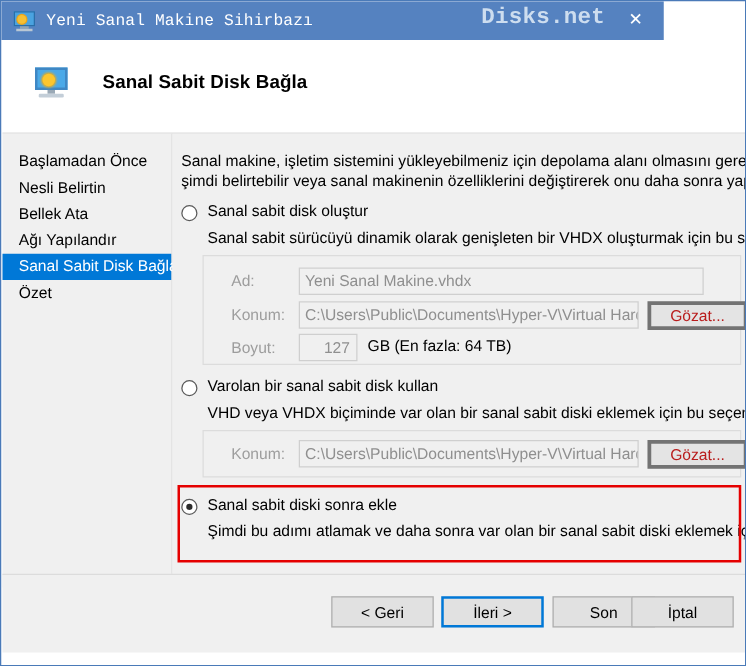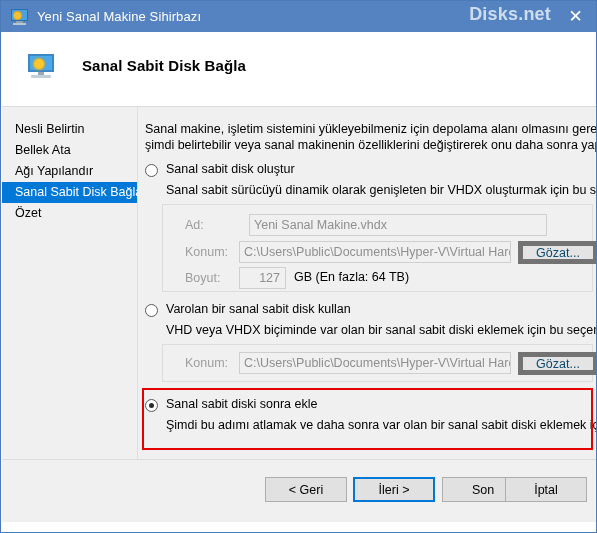--- a/index.html
+++ b/index.html
@@ -18,25 +18,26 @@
     box-sizing: border-box;
     border: 1px solid #4a7ab8;
     background: #ffffff;
     overflow: hidden;
   }
 
   
   #titlebar {
     position: absolute;
     left: 0; top: 0;
-    width: 597px;
+    width: 530px;
     height: 31px;
     background: #5582c0;
     display: flex;
     align-items: center;
+    font-family: Liberation Mono, monospace;
   }
   #title-icon {
     width: 17px;
     height: 16px;
     margin-left: 10px;
     margin-right: 9px;
     position: relative;
     flex: none;
   }
   .mon-body {
@@ -265,22 +266,22 @@
     position: absolute;
     font-size: 12.5px;
     color: #000000;
     white-space: nowrap;
   }
   .browse-btn {
     position: absolute;
     box-sizing: border-box;
     width: 80px; height: 23px;
     background: #e4e4e4;
-    border: 5px solid #737373;
-    color: #0c4a6e;
+    border: 3px solid #737373;
+    color: #b91c1c;
     font-size: 12.5px;
     display: flex;
     align-items: center;
     justify-content: center;
     cursor: default;
   }
 
   #redbox {
     position: absolute;
     left: 4px; top: 281px;
@@ -344,20 +345,21 @@
       <div class="hmon-body">
           <div class="hmon-sun"></div>
         </div>
       <div class="hmon-stand"></div>
       <div class="hmon-base"></div>
     </div>
     <div id="header-title">Sanal Sabit Disk Bağla</div>
   </div>
 
   <div id="sidebar">
+    <div class="nav-item">Başlamadan Önce</div>
     <div class="nav-item">Nesli Belirtin</div>
     <div class="nav-item">Bellek Ata</div>
     <div class="nav-item">Ağı Yapılandır</div>
     <div class="nav-item selected">Sanal Sabit Disk Bağla</div>
     <div class="nav-item">Özet</div>
   </div>
 
   <div id="content">
 
     <div id="intro">
@@ -366,21 +368,21 @@
     </div>
 
     <div class="radio-row" style="left:7px; top:55px;">
       <span class="radio"></span>
       <span class="radio-label">Sanal sabit disk oluştur</span>
     </div>
     <div class="radio-desc" style="left:28px; top:76px;">Sanal sabit sürücüyü dinamik olarak genişleten bir VHDX oluşturmak için bu seçeneği kullanı</div>
 
     <div class="groupbox" style="left:24px; top:97px; width:431px; height:88px;">
       <div class="field-label" style="left:22px; top:13px;">Ad:</div>
-      <div class="textbox" style="left:86px; top:9px; width:298px;">Yeni Sanal Makine.vhdx</div>
+      <div class="textbox" style="left:76px; top:9px; width:324px;">Yeni Sanal Makine.vhdx</div>
 
       <div class="field-label" style="left:22px; top:40px;">Konum:</div>
       <div class="textbox" style="left:76px; top:36px; width:272px;">C:\Users\Public\Documents\Hyper-V\Virtual Hard Disks\</div>
       <div class="browse-btn" style="left:355px; top:36px;">Gözat...</div>
 
       <div class="field-label" style="left:22px; top:66px;">Boyut:</div>
       <div class="textbox numeric" style="left:76px; top:62px; width:47px;">127</div>
       <div class="unit-text" style="left:131px; top:65px;">GB (En fazla: 64 TB)</div>
     </div>
 

